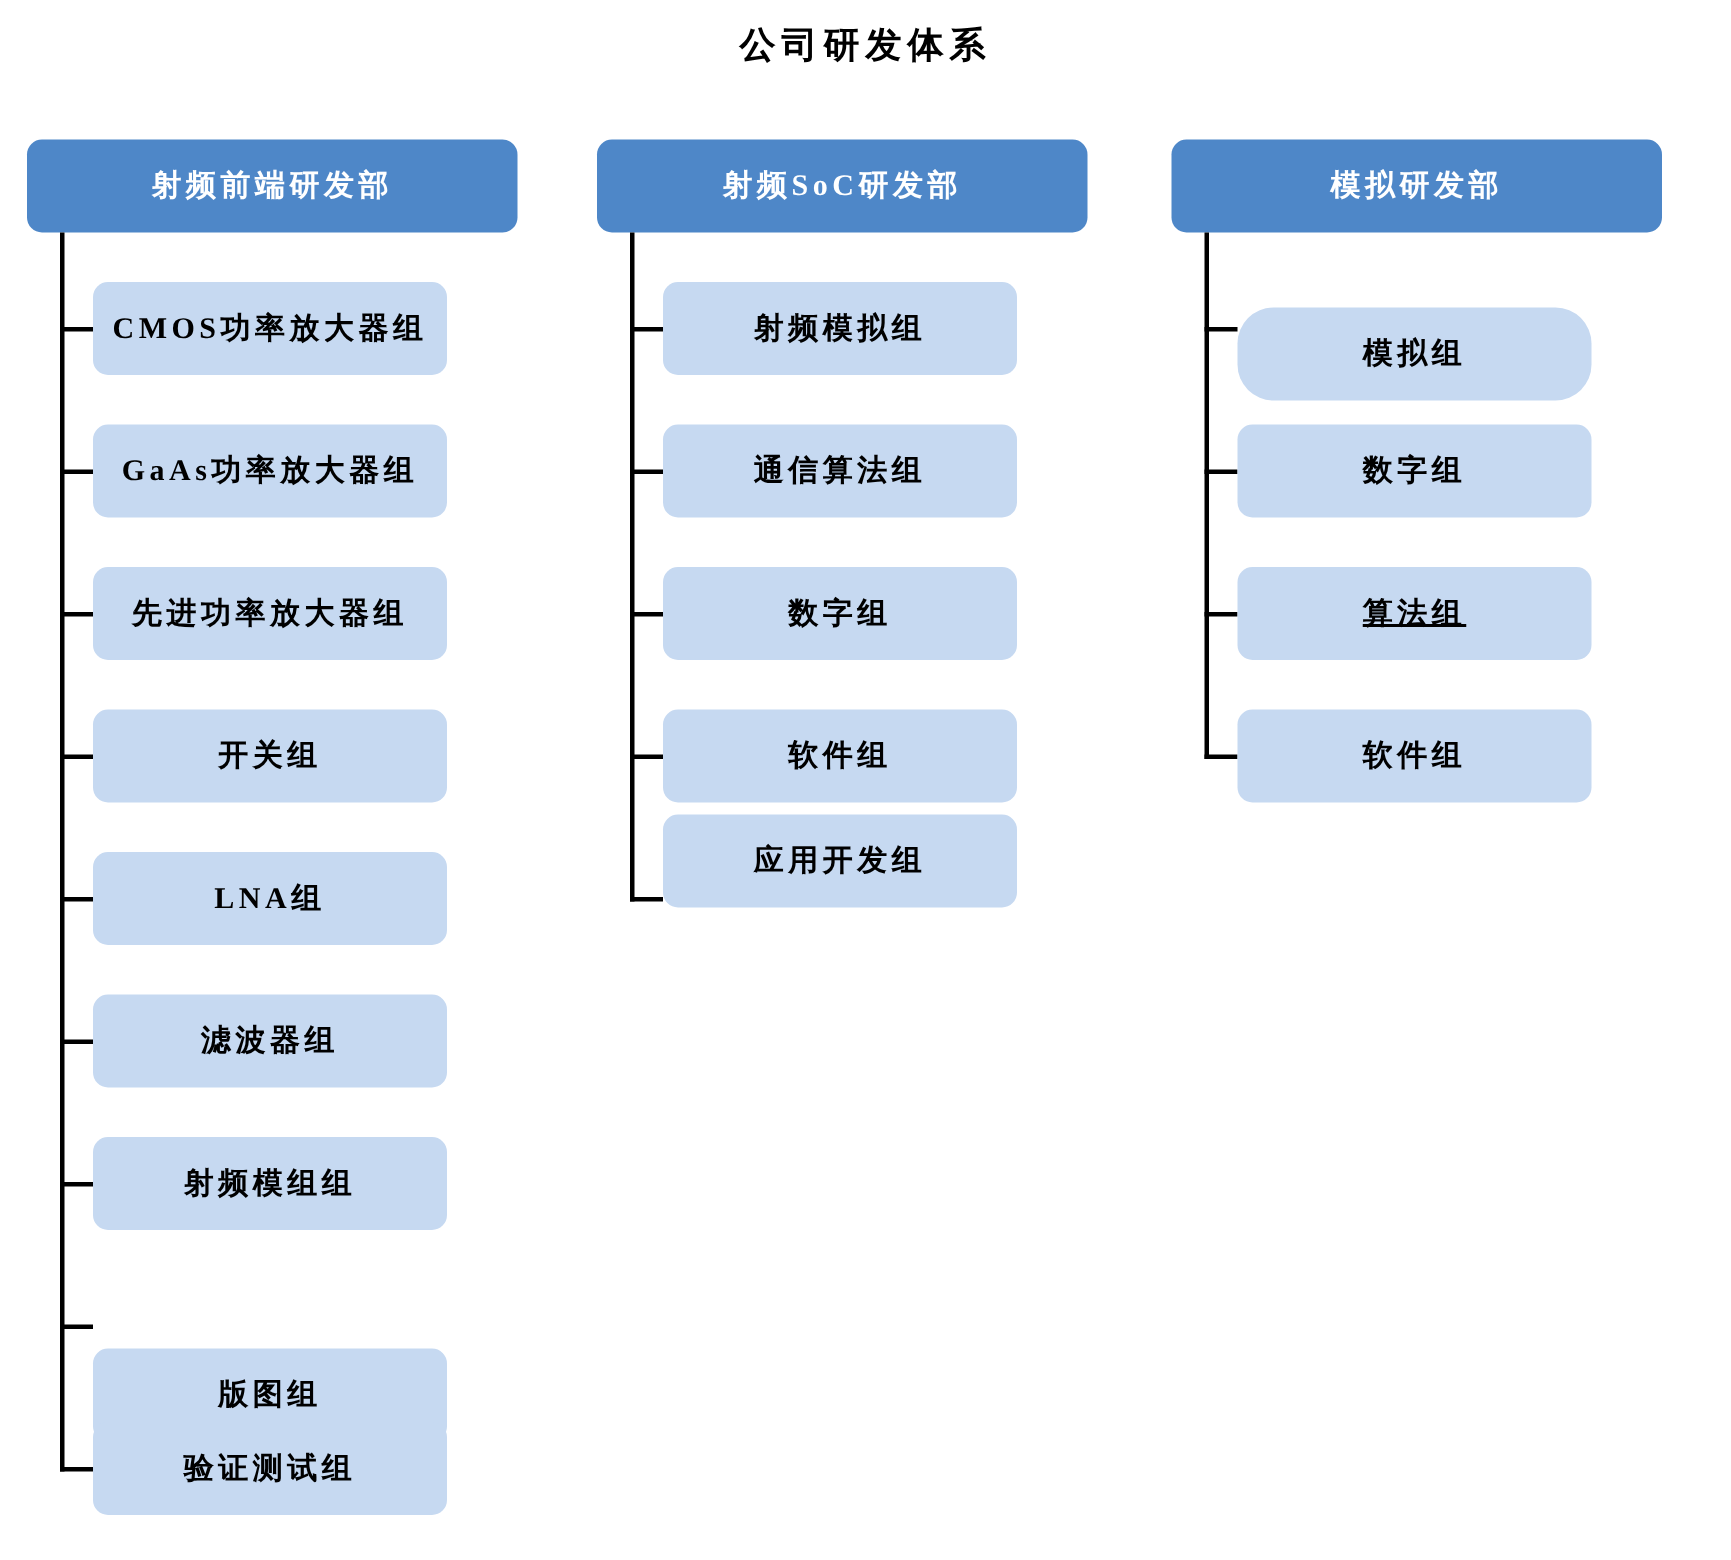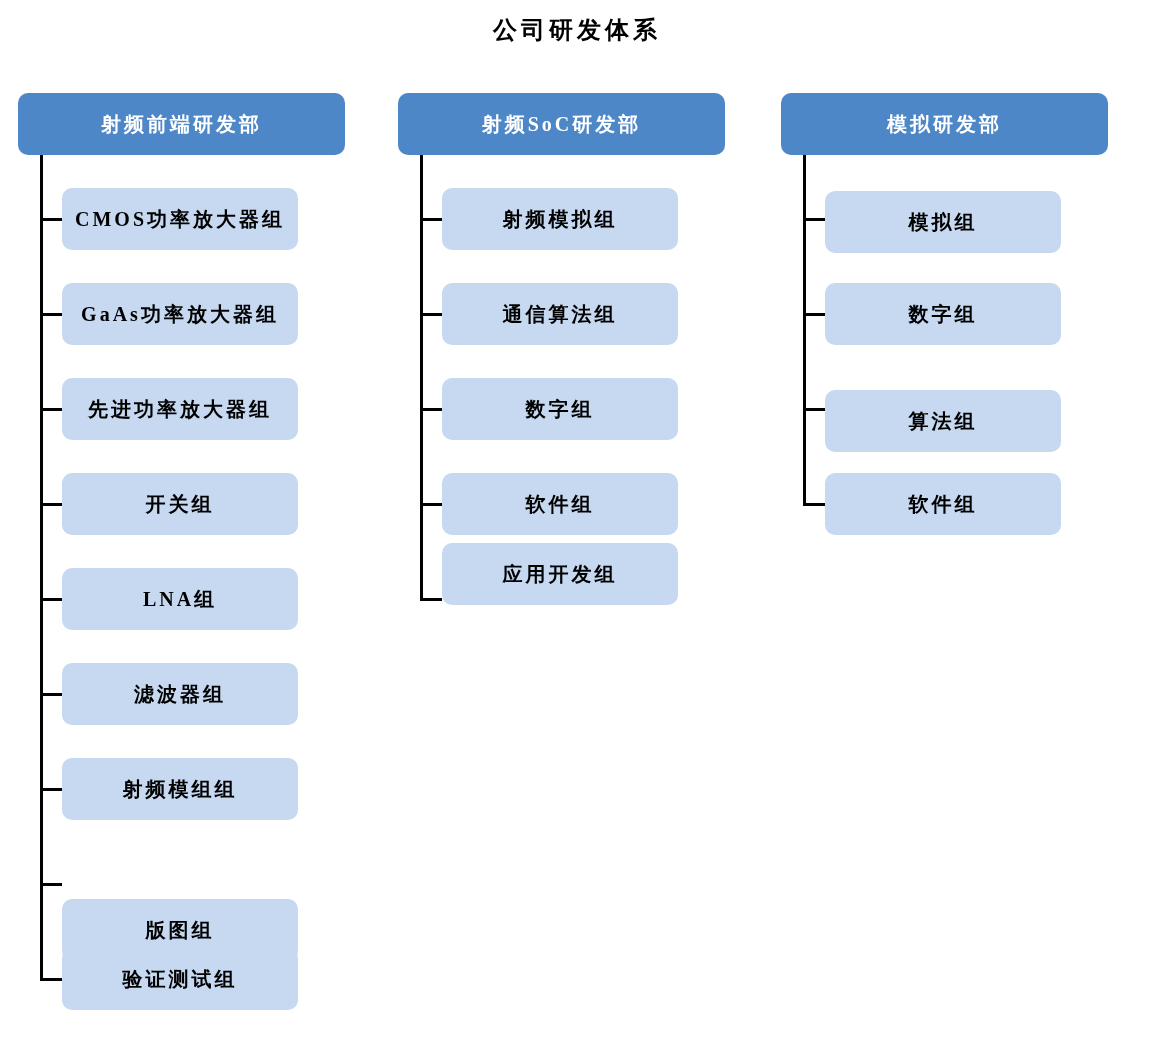--- a/index.html
+++ b/index.html
@@ -113,22 +113,22 @@
         <div class="box group-box" style="top: 285px;">数字组</div>
         <div class="stub" style="top: 409.5px;"></div>
         <div class="box group-box" style="top: 380px;">软件组</div>
         <div class="stub" style="top: 504.5px;"></div>
         <div class="box group-box" style="top: 450px;">应用开发组</div>
       </div>
       <div class="column" style="left: 781px; top: 93px;">
         <div class="box dept-header">模拟研发部</div>
         <div class="vline" style="top: 62px; height: 350.5px;"></div>
         <div class="stub" style="top: 124.5px;"></div>
-        <div class="box group-box" style="top: 98px;">模拟组</div>
+        <div class="box group-box" style="top: 112px; border-radius: 24px;">模拟组</div>
         <div class="stub" style="top: 219.5px;"></div>
         <div class="box group-box" style="top: 190px;">数字组</div>
         <div class="stub" style="top: 314.5px;"></div>
-        <div class="box group-box" style="top: 297px;">算法组</div>
+        <div class="box group-box" style="top: 285px; text-decoration: underline;">算法组</div>
         <div class="stub" style="top: 409.5px;"></div>
         <div class="box group-box" style="top: 380px;">软件组</div>
       </div>
     </div>
 </div>
 
 </body></html>

